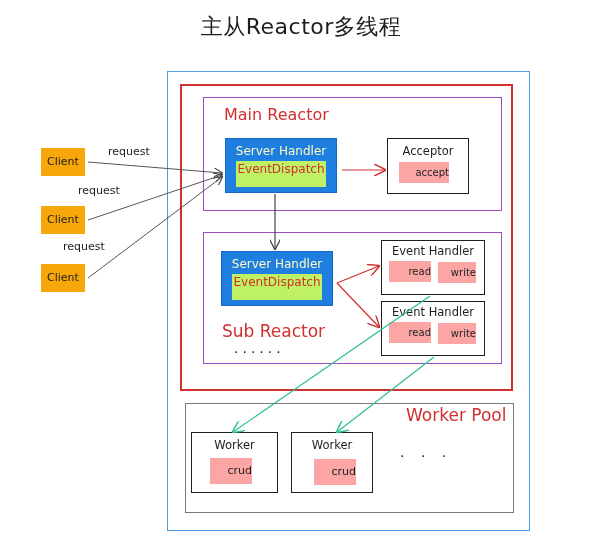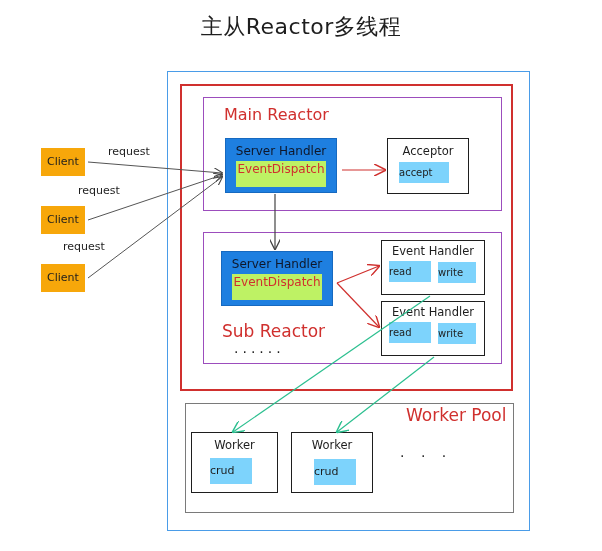--- a/index.html
+++ b/index.html
@@ -7,26 +7,26 @@
          font-family: "DejaVu Sans", sans-serif; }
   .abs { position: absolute; box-sizing: border-box; }
   .title { left: 0; width: 602px; top: 12px; text-align: center; font-size: 22px; color: #1e1e1e; letter-spacing: 0.5px; }
   .outer { left: 167px; top: 71px; width: 363px; height: 460px; border: 1.5px solid #4a9ce8; }
   .reactor { left: 180px; top: 84px; width: 333px; height: 307px; border: 2.5px solid #d0302e; }
   .main-r { left: 203px; top: 97px; width: 299px; height: 114px; border: 1.5px solid #9c4dbd; }
   .sub-r  { left: 203px; top: 232px; width: 299px; height: 132px; border: 1.5px solid #9c4dbd; }
   .pool   { left: 185px; top: 403px; width: 329px; height: 110px; border: 1.5px solid #7a7a7a; }
   .label-red { color: #d0302e; font-size: 16px; }
   .handler { background: #1e7fe0; border: 1px solid #1669c0; }
-  .handler .h-title { position: absolute; left: 0; right: 0; top: 5px; text-align: center; font-size: 12px; color: #0f172a; }
+  .handler .h-title { position: absolute; left: 0; right: 0; top: 5px; text-align: center; font-size: 12px; color: #fef9c3; }
   .handler .dispatch { position: absolute; left: 10px; right: 10px; top: 22px; height: 26px; background: #bef264;
        color: #d0302e; font-size: 12px; text-align: center; line-height: 17px; }
   .box { background: #fff; border: 1.5px solid #1e1e1e; }
   .box .b-title { position: absolute; left: 0; right: 0; top: 3px; text-align: center; font-size: 11.5px; color: #1e1e1e; }
-  .chip { position: absolute; background: #7dd3fc; color: #1e1e1e; font-size: 10px; text-align: left; }
+  .chip { position: absolute; background: #fca5a5; color: #1e1e1e; font-size: 10px; text-align: right; }
   .client { background: #f7a70a; color: #1e1e1e; font-size: 11px; text-align: center; line-height: 28px; width: 44px; height: 28px; }
   .req { font-size: 11px; color: #1e1e1e; }
   .dots { font-size: 14px; color: #1e1e1e; letter-spacing: 4px; }
   svg.lines { position: absolute; left: 0; top: 0; }
 </style>
 </head>
 <body>
 
 <div class="abs title">主从Reactor多线程</div>
 

